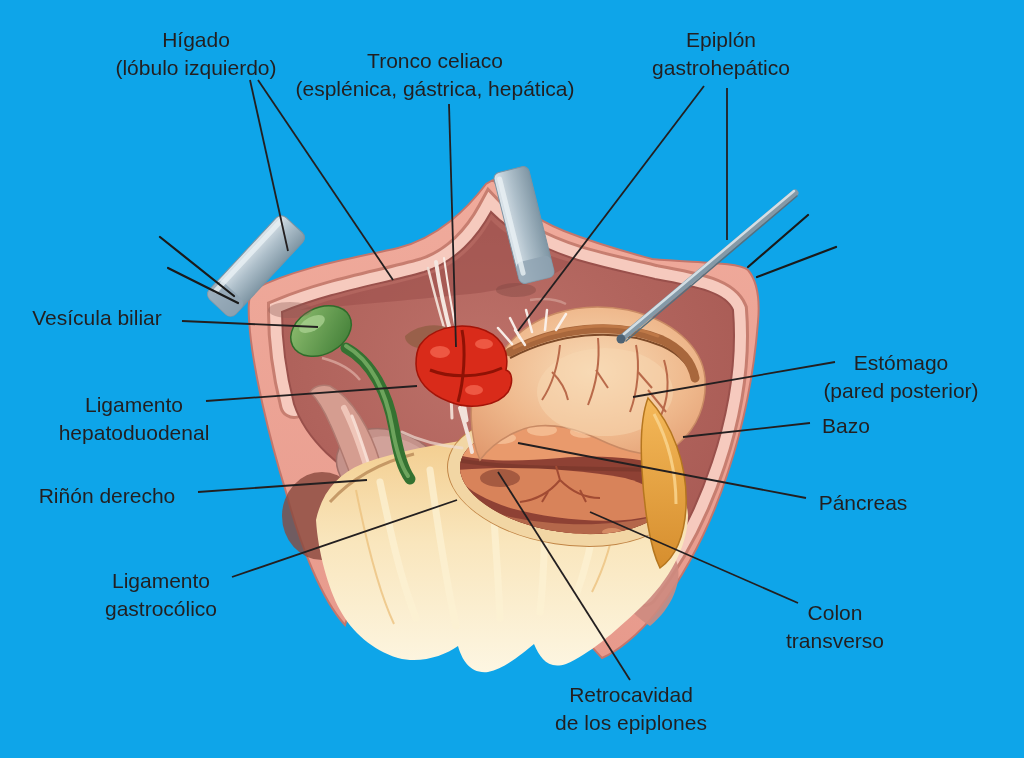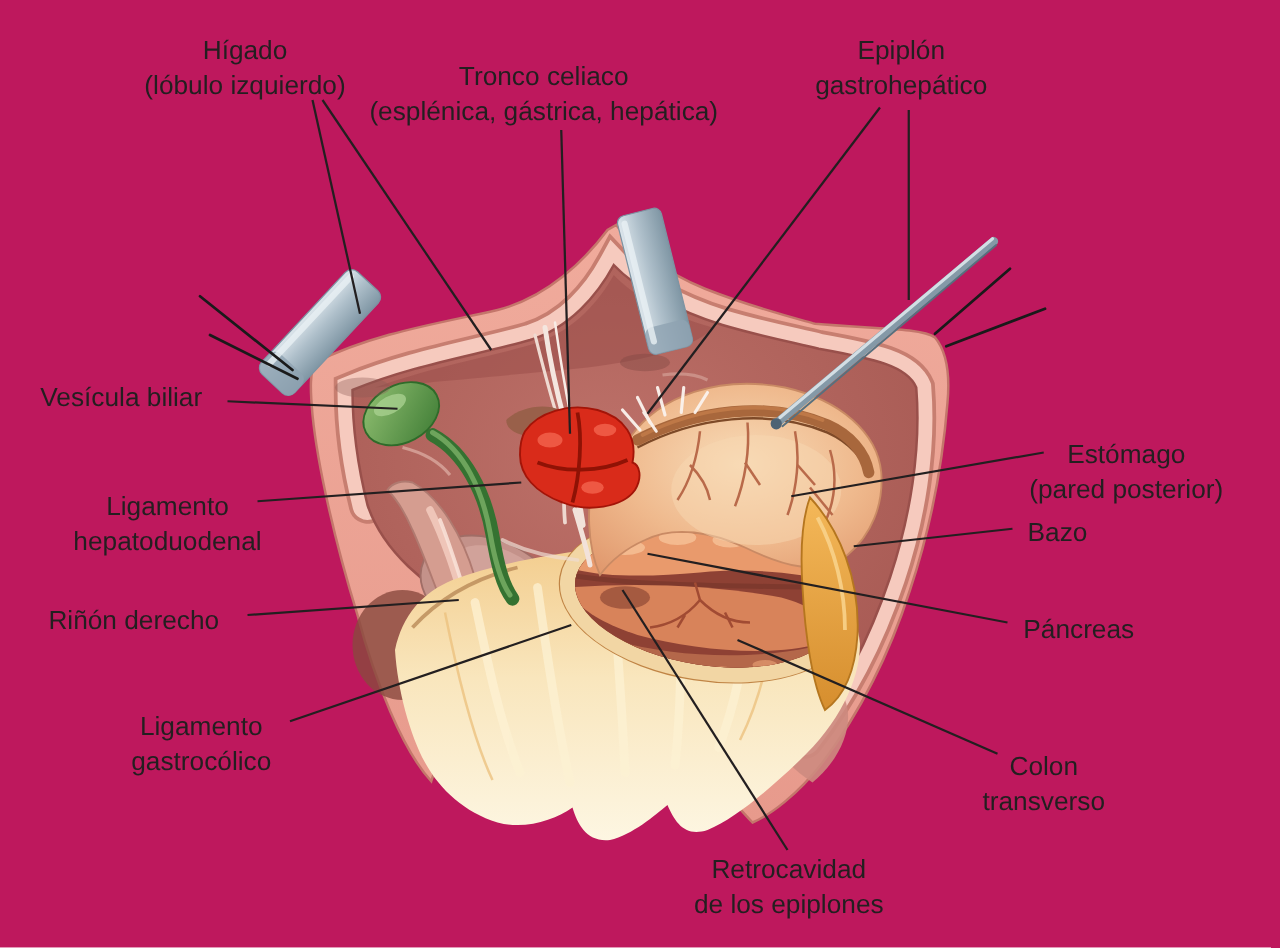--- a/index.html
+++ b/index.html
@@ -1,16 +1,16 @@
 <!DOCTYPE html>
 <html><head>
 <meta charset="utf-8">
 <style>
   html,body{margin:0;padding:0;background:#ffffff;}
-  #stage{position:relative;width:1024px;height:758px;background:#be185d;overflow:hidden;}
+  #stage{position:relative;width:1024px;height:758px;background:#0ea5e9;overflow:hidden;}
   svg{display:block;}
   .lbl{font-family:"Liberation Sans","DejaVu Sans",sans-serif;font-size:21px;fill:#231f20;text-anchor:middle;}
   .leader{stroke:#231f20;stroke-width:1.8;fill:none;}
   .tension{stroke:#1a1a1a;stroke-width:2.2;fill:none;stroke-linecap:round;}
 </style>
 </head>
 <body>
 
 <div id="stage">
 <svg id="fig-svg" width="1024" height="758" viewBox="0 0 1024 758">

